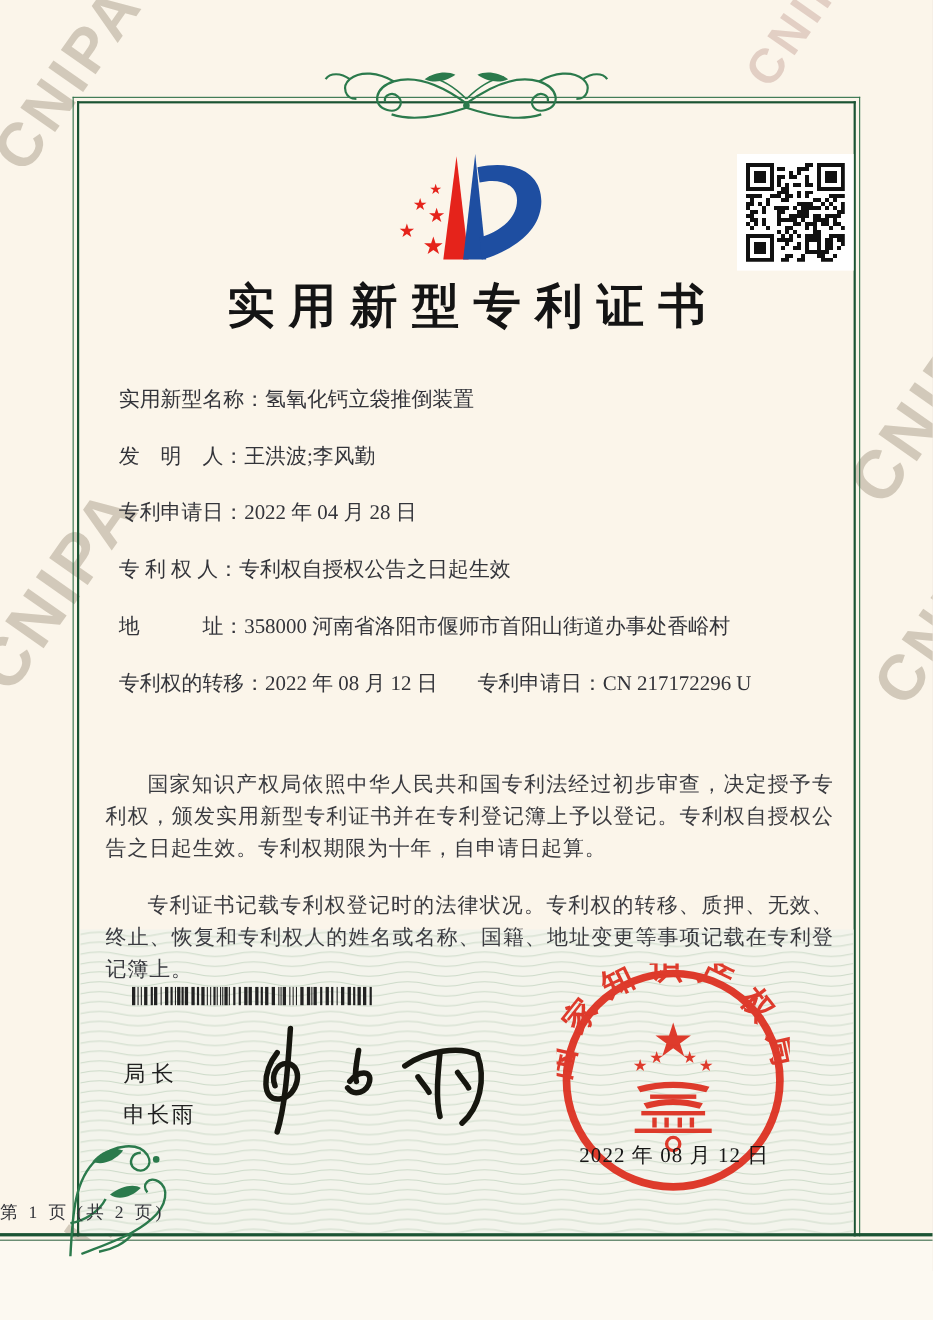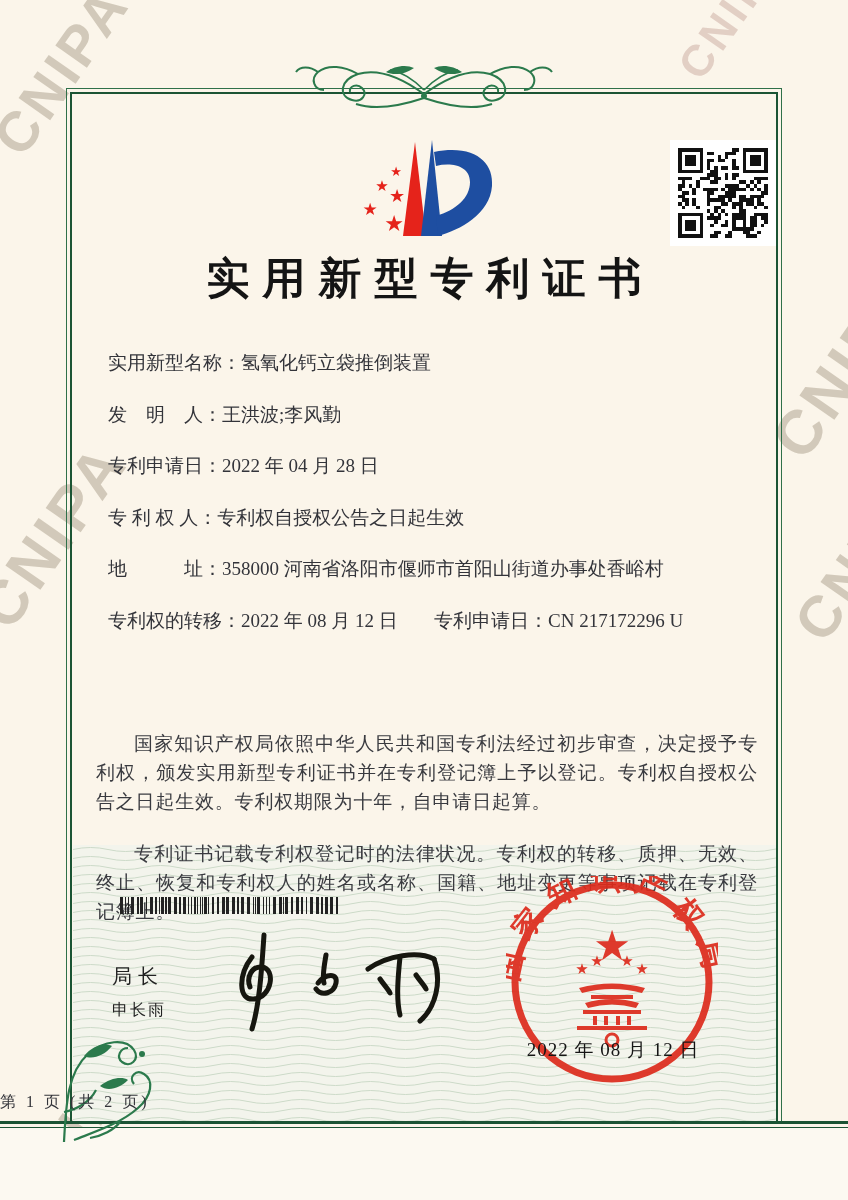--- a/index.html
+++ b/index.html
@@ -25,30 +25,30 @@
   .title { position:absolute; left:0; top:250px; width:848px; text-align:center;
            font-size:43px; font-weight:bold; color:#141414; letter-spacing:13px; text-indent:13px; }
 
   .fields { position:absolute; left:108px; top:350px; width:660px; }
   .frow { position:relative; height:19px; margin-bottom:32.5px; font-size:19px; color:#33343a; white-space:nowrap; }
   .frow .lab { color:#33343a; }
   .pair2 { position:absolute; left:326px; top:0; }
 
   .paras { position:absolute; left:96px; top:699px; width:662px; font-size:19px;
            line-height:29px; color:#3a3b40; text-align:justify; letter-spacing:0.8px; }
-  .paras p { text-indent:2em;margin-top:30px; }
+  .paras p { text-indent:2em; }
   .paras p + p { margin-top:23px; }
 
   
   .band { position:absolute; left:73px; top:845px; width:703px; height:276px; background:#f3f4ec; z-index:3; }
   .band svg.waves { position:absolute; inset:0; width:100%; height:100%; }
 
   .barcode-box { position:absolute; left:120px; top:897px; width:218px; height:17px; z-index:5; }
   .director-label { position:absolute; left:112px; top:963px; font-size:20px; color:#222; letter-spacing:6px; z-index:5; }
-  .director-name  { position:absolute; left:112px; top:1000px; font-size:16px; color:#222; letter-spacing:2px; z-index:5; }
+  .director-name  { position:absolute; left:112px; top:1000px; font-size:20px; color:#222; letter-spacing:2px; z-index:5; }
   .signature { position:absolute; left:222px; top:925px; z-index:5; }
 
   .seal { position:absolute; left:506px; top:876px; width:212px; height:212px; z-index:5; }
   .seal-date { position:absolute; left:503px; top:1037px; width:220px; text-align:center;
                font-size:19px; color:#151515; letter-spacing:1px; z-index:6; }
 
   .page-info { position:absolute; left:0; top:1092px; width:808px; 
                font-size:16px; color:#33343a; letter-spacing:3px; z-index:5; }
 
   .footer-area { position:absolute; left:0; top:1128px; width:848px; height:72px; background:#fcf9f1; z-index:4; }

